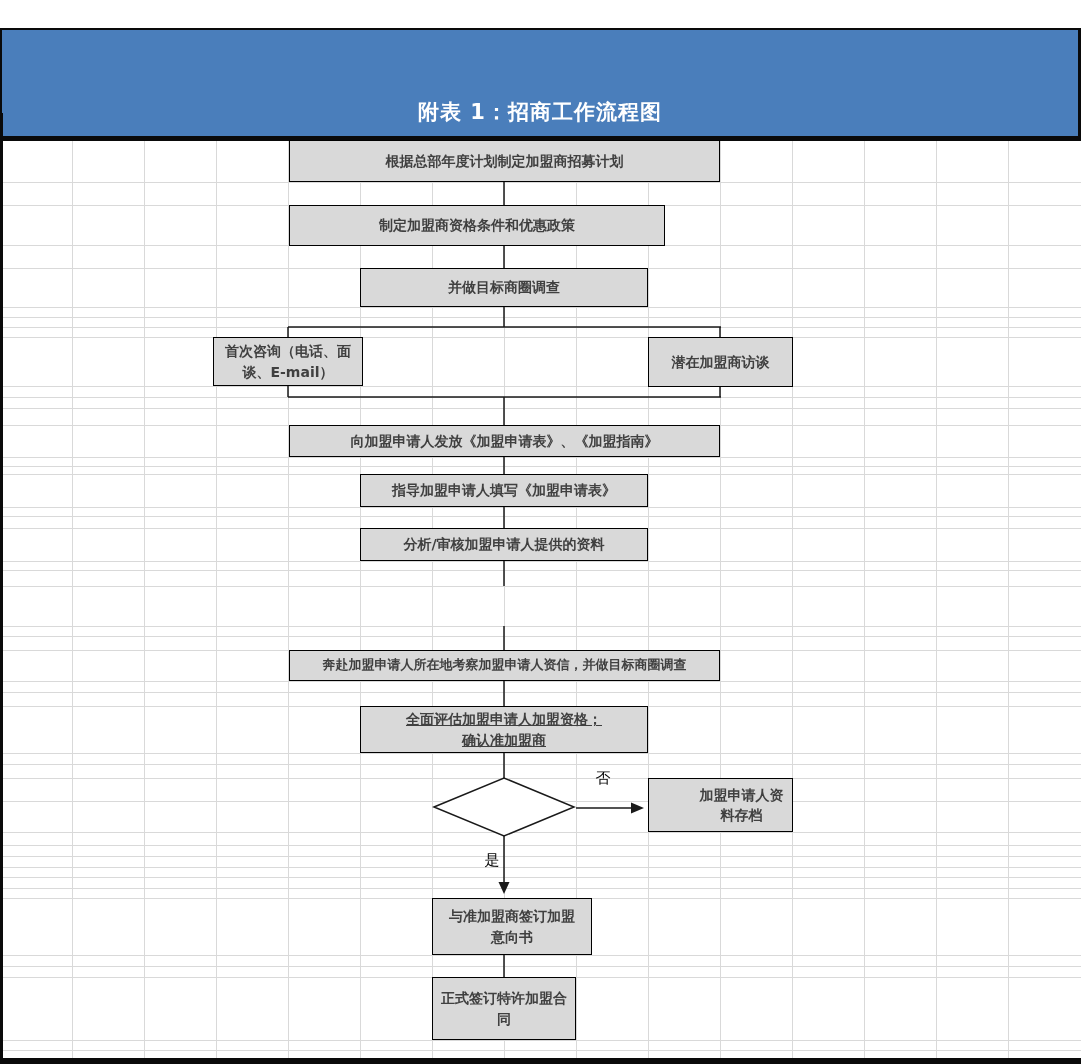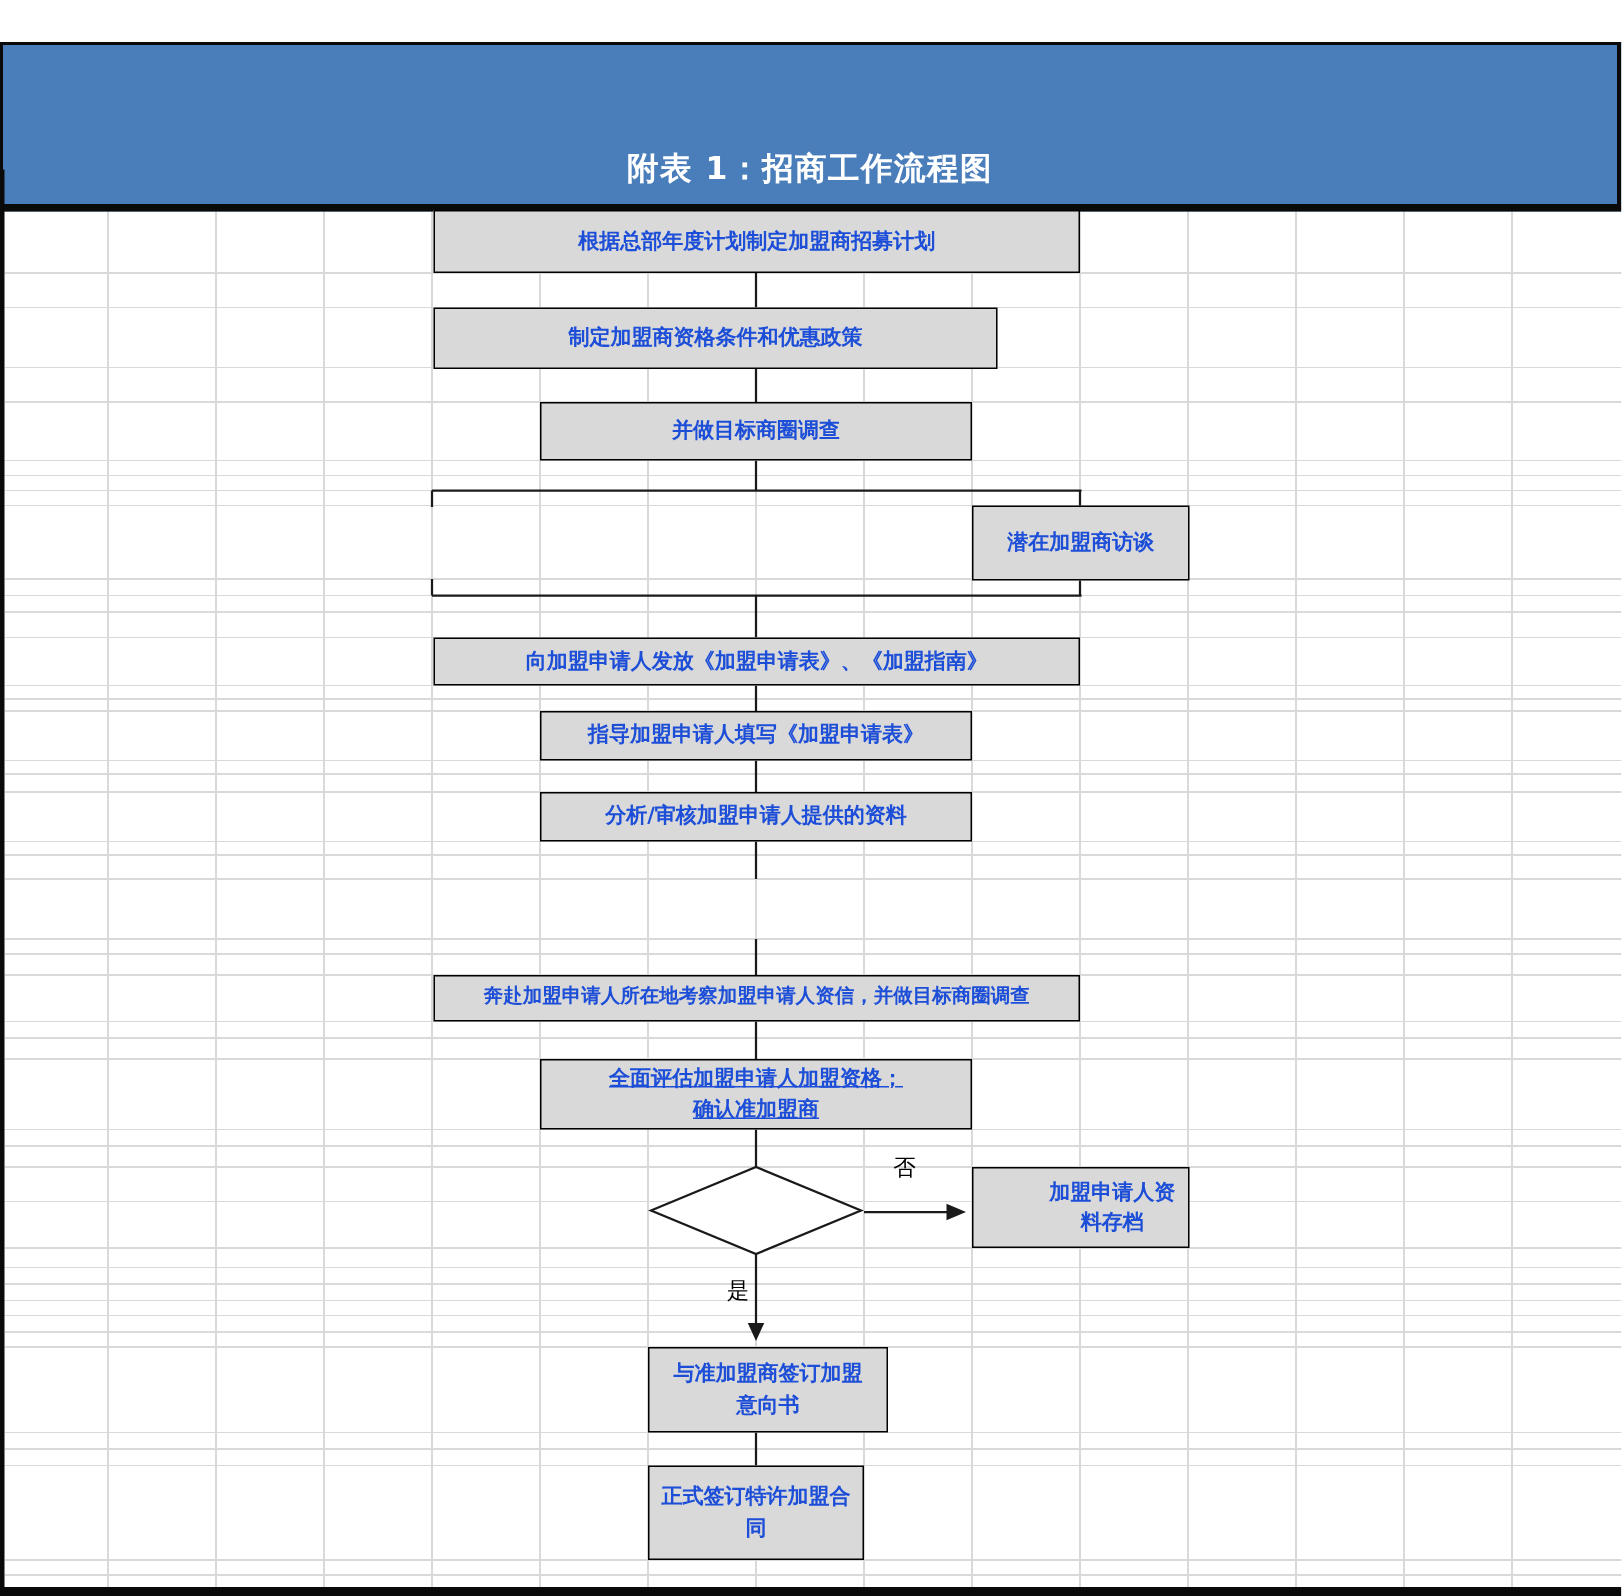--- a/index.html
+++ b/index.html
@@ -25,21 +25,21 @@
   
   svg.layer{position:absolute;left:0;top:0;width:1081px;height:1064px;pointer-events:none;}
   #grid-svg line{stroke:#d9d9d9;stroke-width:1;shape-rendering:crispEdges;}
   #conn-svg line{stroke:#1a1a1a;stroke-width:1.5;}
   #conn-svg polygon.head{fill:#1a1a1a;stroke:none;}
   #conn-svg polygon.diamond{fill:#ffffff;stroke:#1a1a1a;stroke-width:1.5;}
   
   .box{
     position:absolute;box-sizing:border-box;background:#d9d9d9;border:1.5px solid #000;
     display:flex;align-items:center;justify-content:center;text-align:center;
-    font-weight:bold;font-size:14px;color:#1d4ed8;line-height:1.45;white-space:pre-line;
+    font-weight:bold;font-size:14px;color:#404040;line-height:1.45;white-space:pre-line;
     padding:0 2px;
   }
   .b0 {left:289px;top:140px;width:431px;height:42px;}
   .b1 {left:289px;top:205px;width:376px;height:41px;}
   .b2 {left:360px;top:268px;width:288px;height:39px;}
   .b3 {left:213px;top:337px;width:150px;height:49px;}
   .b4 {left:648px;top:337px;width:145px;height:50px;}
   .b5 {left:289px;top:425px;width:431px;height:32px;}
   .b6 {left:360px;top:474px;width:288px;height:33px;}
   .b7 {left:360px;top:528px;width:288px;height:33px;}
@@ -150,20 +150,22 @@
     <polygon class="head" points="644,808 631,802.5 631,813.5"></polygon>
 
     <line x1="504" y1="836" x2="504" y2="884"></line>
     <polygon class="head" points="504,894 498.5,882 509.5,882"></polygon>
     <line x1="504" y1="955" x2="504" y2="977"></line>
   </svg>
 
   <div class="box b0">根据总部年度计划制定加盟商招募计划</div>
   <div class="box b1">制定加盟商资格条件和优惠政策</div>
   <div class="box b2">并做目标商圈调查</div>
+  <div class="box b3">首次咨询（电话、面
+谈、E-mail）</div>
   <div class="box b4">潜在加盟商访谈</div>
   <div class="box b5">向加盟申请人发放《加盟申请表》、《加盟指南》</div>
   <div class="box b6">指导加盟申请人填写《加盟申请表》</div>
   <div class="box b7">分析/审核加盟申请人提供的资料</div>
   <div class="box b9">奔赴加盟申请人所在地考察加盟申请人资信，并做目标商圈调查</div>
   <div class="box b10">全面评估加盟申请人加盟资格；
 确认准加盟商</div>
   <div class="box b11">加盟申请人资料存档</div>
   <div class="box b12">与准加盟商签订加盟
 意向书</div>

